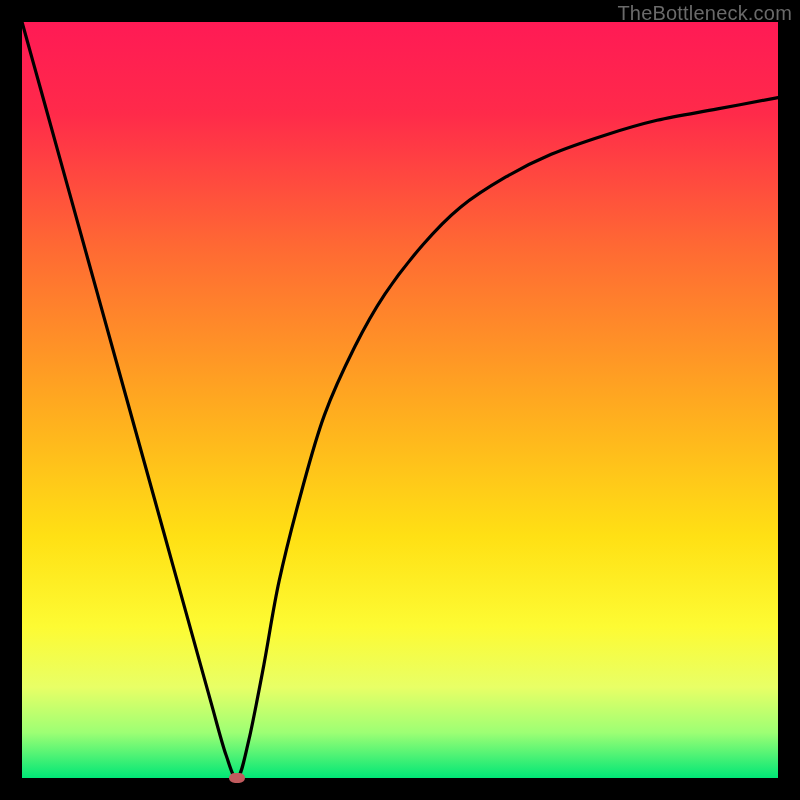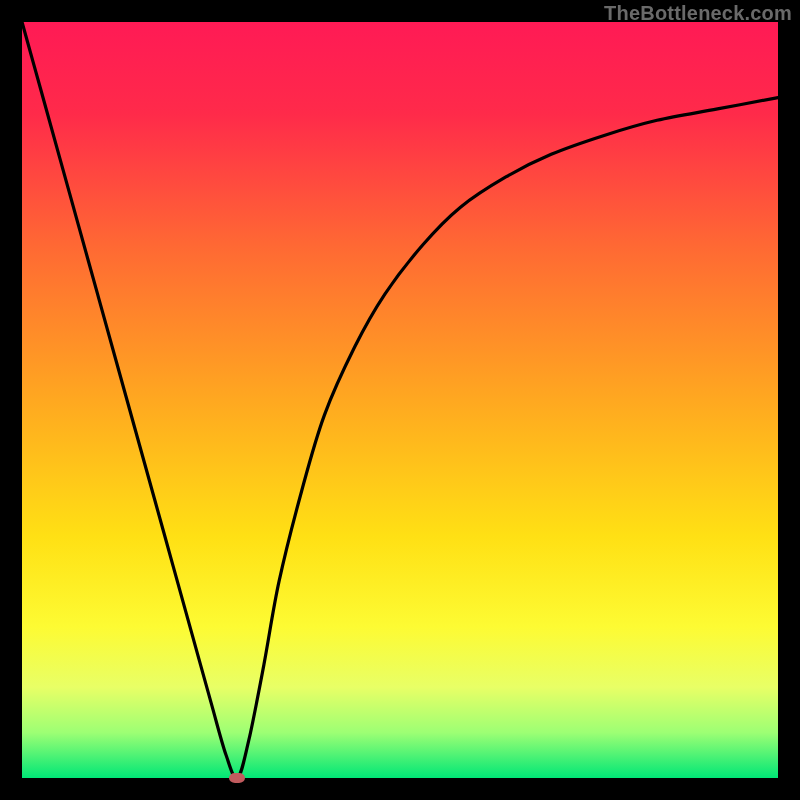--- a/index.html
+++ b/index.html
@@ -24,21 +24,21 @@
     width: 756px;
     height: 756px;
     
   }
   .watermark {
     position: absolute;
     top: 2px;
     right: 8px;
     color: #6a6a6a;
     font-size: 20px;
-    font-weight: 700;
+    font-weight: 400;
     letter-spacing: 0.2px;
     user-select: none;
   }
   svg.curve {
     position: absolute;
     left: 0;
     top: 0;
     width: 756px;
     height: 756px;
     overflow: visible;

